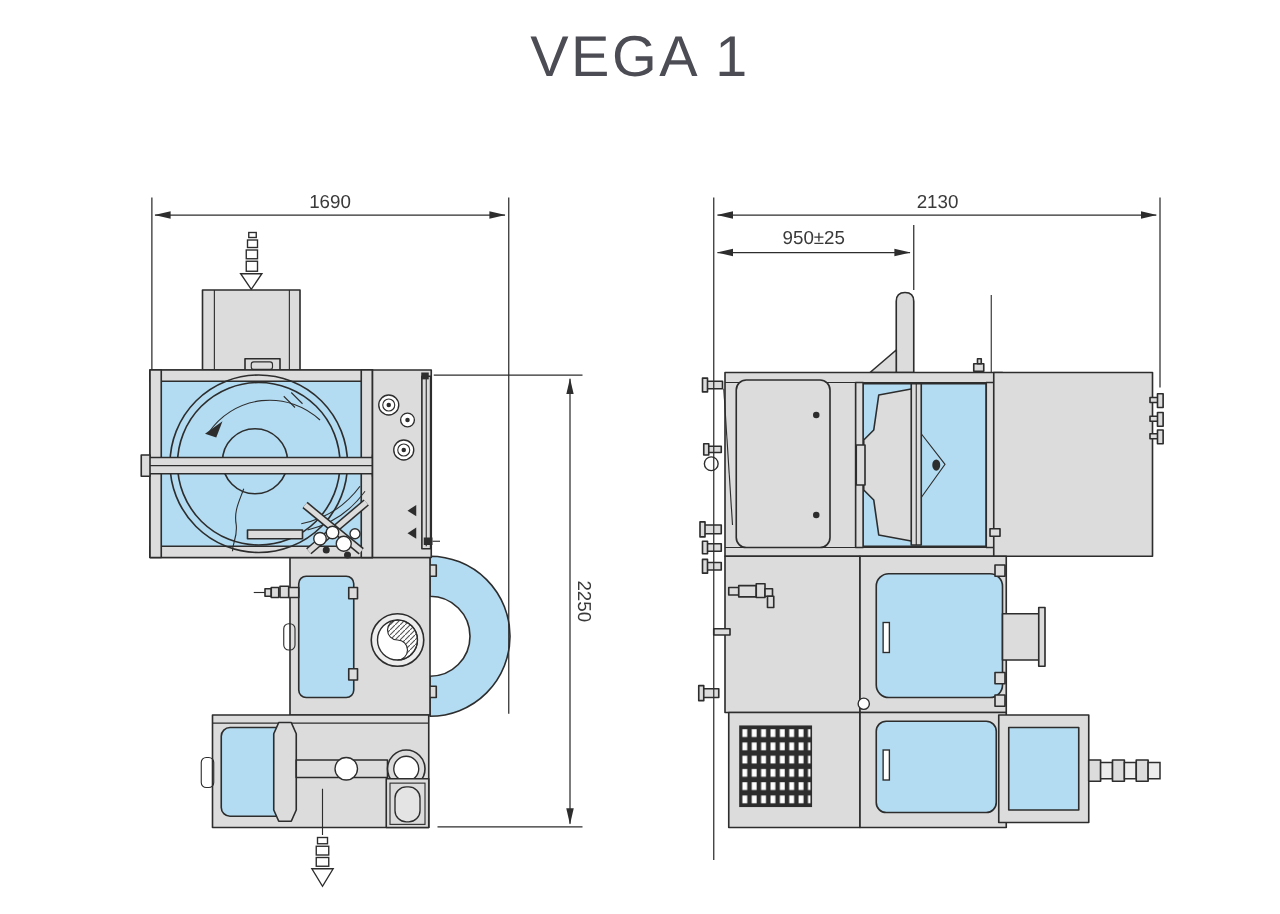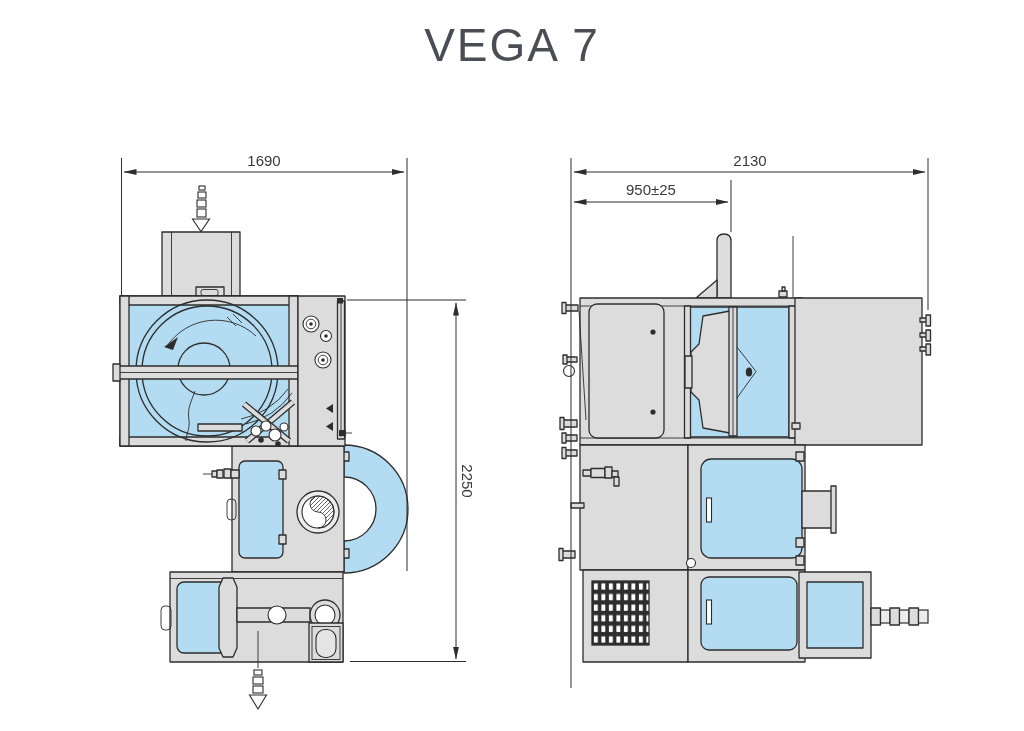--- a/index.html
+++ b/index.html
@@ -21,21 +21,21 @@
   .blk{fill:var(--line);stroke:none;}
   .dim{stroke:var(--line);stroke-width:1;fill:none;}
   .dimtext{font-size:15px;fill:var(--dimtext);}
   .barO{stroke:var(--line);stroke-width:6.5;fill:none;}
   .barI{stroke:var(--gray);stroke-width:4;fill:none;}
 </style>
 </head>
 <body>
 
 <div class="stage">
-  <div class="title">VEGA 7</div>
+  <div class="title">VEGA 1</div>
 
   <svg width="1024" height="731" viewBox="0 0 1024 731">
     <defs>
       <marker id="arr" markerWidth="14" markerHeight="8" refX="12.5" refY="4" orient="auto-start-reverse" markerUnits="userSpaceOnUse">
         <path d="M13,4 L0,1 L0,7 Z" fill="var(--line)"></path>
       </marker>
       <pattern id="hatch" width="4" height="4" patternUnits="userSpaceOnUse">
         <path d="M0,4 L4,0" stroke="#555" stroke-width="0.9"></path>
       </pattern>
       <pattern id="grille" x="592" y="581" width="7.5" height="10.6" patternUnits="userSpaceOnUse">

